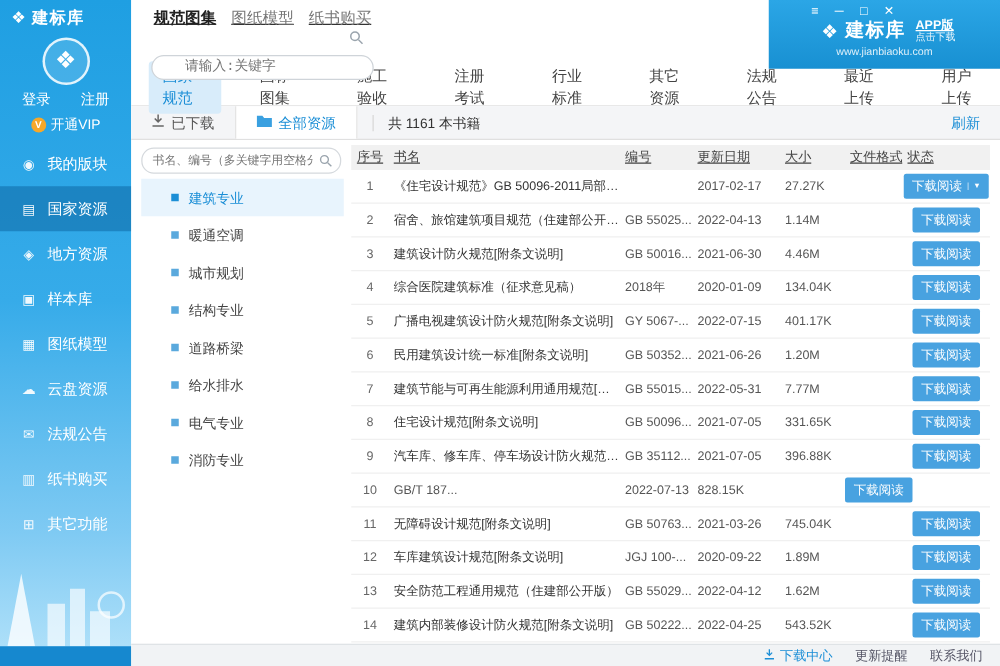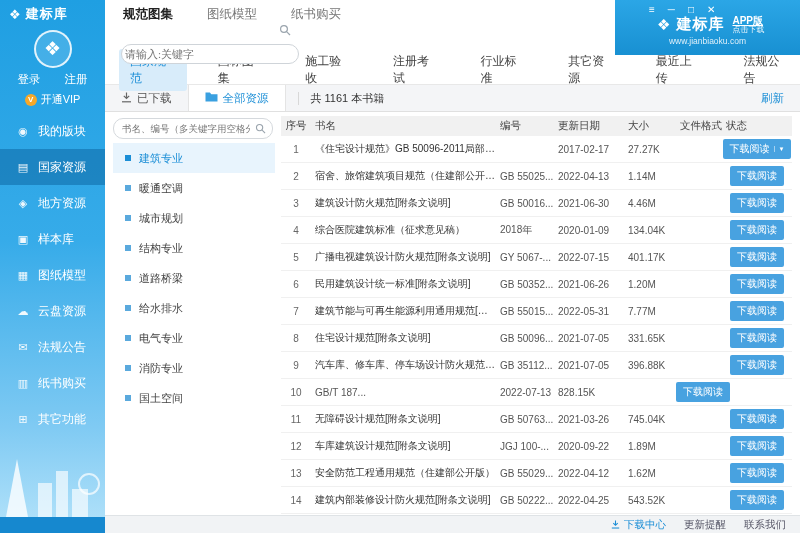--- a/index.html
+++ b/index.html
@@ -34,28 +34,28 @@
   .b1 { left:38px; width:14px; height:34px; }
   .b2 { left:56px; width:12px; height:46px; }
   .b3 { left:72px; width:16px; height:28px; }
   .wheel { position:absolute; bottom:38px; right:5px; width:22px; height:22px; border:2px solid rgba(255,255,255,.7); border-radius:50%; }
   .band { position:absolute; bottom:0; width:100%; height:16px; background:#1688cf; }
 
   
   .main { position:absolute; left:105px; top:0; width:695px; height:533px; background:#fff; }
 
   .topbar { height:28px; display:flex; align-items:center; padding-left:18px; }
-  .top-tabs { display:flex; gap:34px; }
+  .top-tabs { display:flex; gap:12px;text-decoration:underline; }
   .top-tab { color:#777; font-size:12.5px; }
   .top-tab.active { color:#222; font-weight:bold; }
 
   .search-row { height:27px; display:flex; align-items:center; padding-left:16px; }
   .search-box { position:relative; width:178px; }
-  .search-box input { width:100%; height:20px; border:1px solid #cfd4d9; border-radius:10px; padding:0 26px 0 3px;
-    font-size:11px; color:#666; outline:none; font-family:Liberation Serif, serif;margin-top:24px; }
+  .search-box input { width:100%; height:20px; border:1px solid #cfd4d9; border-radius:10px; padding:0 26px 0 26px;
+    font-size:11px; color:#666; outline:none; font-family:Liberation Mono, monospace;margin-top:24px; }
   .search-box .mag { position:absolute; right:8px; top:4px; }
 
   .app-panel { position:absolute; top:0; right:0; width:185px; height:55px;
     background:linear-gradient(180deg,#2ba6e6,#1890d2); color:#fff; z-index:5; }
   .win-controls { display:flex; gap:13px; padding:4px 0 0 34px; font-size:10px; color:#fff; }
   .app-brand-row { display:flex; align-items:center; gap:6px; padding-left:42px; margin-top:0px; }
   .app-logo-icon { font-size:15px; }
   .app-brand { font-size:15px; font-weight:bold; letter-spacing:1px; }
   .app-badge-col { display:flex; flex-direction:column; line-height:1.1; margin-left:2px; }
   .app-badge { font-size:10px; font-weight:bold;text-decoration:underline; }
@@ -73,28 +73,28 @@
   .count { font-size:11px; color:#333; }
   .refresh { margin-left:auto; padding-right:16px; color:#1b8ed6; font-size:11.5px; }
 
   .content { display:flex; gap:6px; padding:2px 8px 0 8px; height:403px; }
 
   .cat-panel { width:162px; flex:none; }
   .cat-search { position:relative; margin:4px 2px 4px 0; }
   .cat-search input { width:100%; height:21px; border:1px solid #d5d9dd; border-radius:10px; padding:0 22px 0 8px;
     font-size:9.5px; color:#888; outline:none; font-family:inherit; }
   .cat-search .mag { position:absolute; right:7px; top:5px; }
-  .cat-item { height:30px; display:flex; align-items:center; gap:8px; padding-left:12px; font-size:11px; color:#444; }
+  .cat-item { height:30px; display:flex; align-items:center; gap:8px; padding-left:24px; font-size:11px; color:#444; }
   .cat-item.active { background:#e8f4fd; color:#1b8ed6; }
   .cat-bullet { width:6px; height:6px; background:#5aa9dd; flex:none; }
   .cat-item.active .cat-bullet { background:#1b8ed6; }
 
   .table-wrap { flex:1; min-width:0; padding-top:2px; }
   .thead, .trow { display:grid; grid-template-columns:30px 1fr 58px 70px 52px 46px 70px; align-items:center; }
-  .thead { height:20px; background:#f1f1f1; color:#444; font-size:10.5px; }
+  .thead { height:20px; background:#f1f1f1; color:#444; font-size:10.5px;text-decoration:underline; }
   .th { padding-left:4px; white-space:nowrap; overflow:hidden; }
   .th.c0 { text-align:center; padding-left:0; }
   .trow { height:27px; border-bottom:1px solid #f0f0f0; font-size:10px; }
   .td { padding-left:4px; white-space:nowrap; overflow:hidden; text-overflow:ellipsis; }
   .td.no { text-align:center; color:#666; padding-left:0; }
   .td.title { color:#333; }
   .td.code, .td.date, .td.size { color:#555; }
   .td.status { text-align:center; padding-left:0; overflow:visible; }
   .dl-btn { border:none; background:#48a2e0; color:#fff; font-size:10px; padding:3px 7px; border-radius:2px;
     font-family:inherit; display:inline-flex; align-items:center; }
@@ -214,22 +214,23 @@
       <div class="app-site" data-interactable="false">www.jianbiaoku.com</div>
     </div>
 
     <div class="nav-row" data-interactable="false">
         <div class="nav-tab active" data-interactable="true">国家规范</div>
         <div class="nav-tab" data-interactable="true">国标图集</div>
         <div class="nav-tab" data-interactable="true">施工验收</div>
         <div class="nav-tab" data-interactable="true">注册考试</div>
         <div class="nav-tab" data-interactable="true">行业标准</div>
         <div class="nav-tab" data-interactable="true">其它资源</div>
+        <div class="nav-tab" data-interactable="true">法规公告</div>
         <div class="nav-tab" data-interactable="true">最近上传</div>
-        <div class="nav-tab" data-interactable="true">法规公告</div>
+        <div class="nav-tab" data-interactable="true">用户上传</div>
       </div>
 
     <div class="toolbar" data-interactable="false">
       <div class="tb-tab" data-interactable="true">
         <span data-interactable="false">
           <svg width="11" height="11" viewBox="0 0 11 11">
               <path d="M5.5 0.5 v5.5 M2.8 3.8 L5.5 6.5 L8.2 3.8" stroke="#666" fill="none" stroke-width="1.2"></path>
               <path d="M1 9.8 h9" stroke="#666" stroke-width="1.2"></path>
             </svg>
         </span>
@@ -284,24 +285,20 @@
               <span class="cat-bullet" data-interactable="false"></span>
               <span data-interactable="false">给水排水</span>
             </div>
             <div class="cat-item" data-interactable="true">
               <span class="cat-bullet" data-interactable="false"></span>
               <span data-interactable="false">电气专业</span>
             </div>
             <div class="cat-item" data-interactable="true">
               <span class="cat-bullet" data-interactable="false"></span>
               <span data-interactable="false">消防专业</span>
-            </div>
-            <div class="cat-item" data-interactable="true">
-              <span class="cat-bullet" data-interactable="false"></span>
-              <span data-interactable="false">国土空间</span>
             </div>
           </div>
       </div>
 
       <div class="table-wrap" data-interactable="false">
         <div class="thead" data-interactable="false">
             <div class="th c0" data-interactable="false">序号</div>
             <div class="th c1" data-interactable="false">书名</div>
             <div class="th c2" data-interactable="false">编号</div>
             <div class="th c3" data-interactable="false">更新日期</div>

